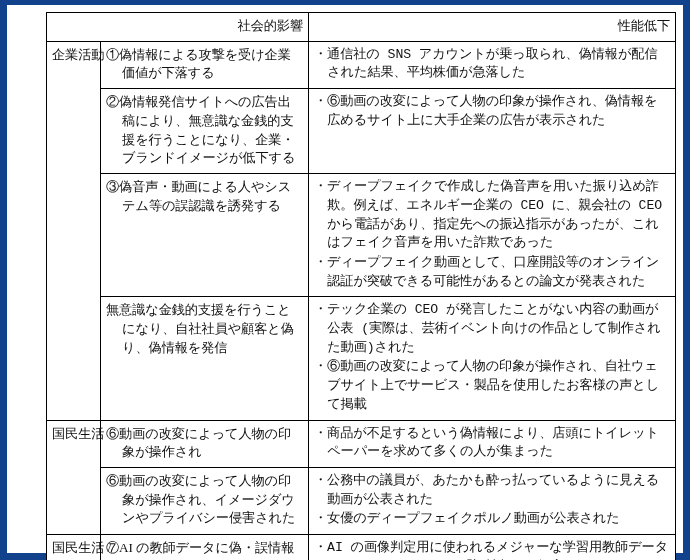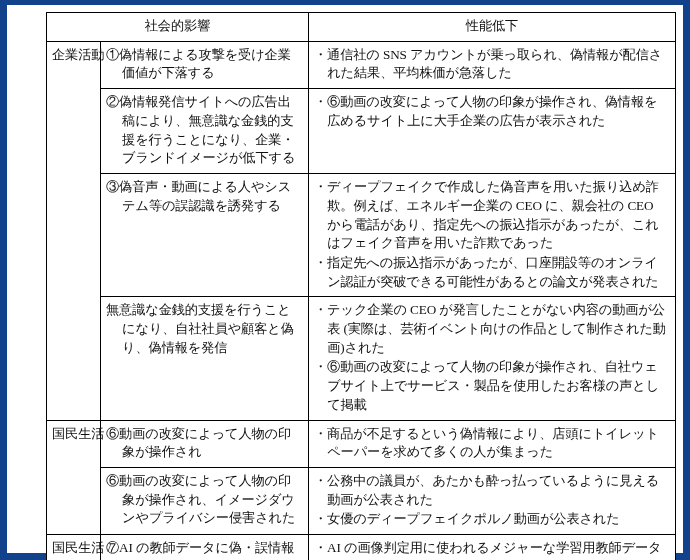--- a/index.html
+++ b/index.html
@@ -55,39 +55,39 @@
     font-weight: normal;
     letter-spacing: -0.1px;
   }
 
   
   col.c-cat { width: 54px; }
   col.c-imp { width: 208px; }
   col.c-case { width: 367px; }
 
   th.head {
-    text-align: center;
+    text-align: right;
     font-weight: normal;
     padding-top: 5px;
     padding-bottom: 6px;
     font-size: 13.4px;
   }
 
   td.cat {
     text-align: center;
     padding-top: 5px;
     padding-left: 2px;
     padding-right: 2px;
     font-size: 13px;
     white-space: nowrap;
   }
   td.cat .cat-line { display: block; }
 
   td.imp { padding-left: 6px; }
-  td.case { padding-left: 6px; }
+  td.case { padding-left: 6px; font-family: Liberation Mono, monospace; }
 
   
   .num-item {
     display: block;
     padding-left: 1.22em;
     text-indent: -1.22em;
   }
   
   .bullet {
     display: block;
@@ -133,21 +133,21 @@
             <span class="bullet">・⑥動画の改変によって人物の印象が操作され、偽情報を広めるサイト上に大手企業の広告が表示された</span>
           </td>
         </tr>
 
         <tr>
           <td class="imp">
             <span class="num-item">③偽音声・動画による人やシステム等の誤認識を誘発する</span>
           </td>
           <td class="case">
             <span class="bullet">・ディープフェイクで作成した偽音声を用いた振り込め詐欺。例えば、エネルギー企業の CEO に、親会社の CEO から電話があり、指定先への振込指示があったが、これはフェイク音声を用いた詐欺であった</span>
-            <span class="bullet">・指定先への振込指示があったが、口座開設等のオンライン認証が突破できる可能性があるとの論文が発表された</span>
+            <span class="bullet">・ディープフェイク動画として、口座開設等のオンライン認証が突破できる可能性があるとの論文が発表された</span>
           </td>
         </tr>
 
         <tr>
           <td class="imp">
             <span class="num-item">無意識な金銭的支援を行うことになり、自社社員や顧客と偽り、偽情報を発信</span>
           </td>
           <td class="case">
             <span class="bullet">・テック企業の CEO が発言したことがない内容の動画が公表 (実際は、芸術イベント向けの作品として制作された動画)された</span>
             <span class="bullet">・⑥動画の改変によって人物の印象が操作され、自社ウェブサイト上でサービス・製品を使用したお客様の声として掲載</span>

